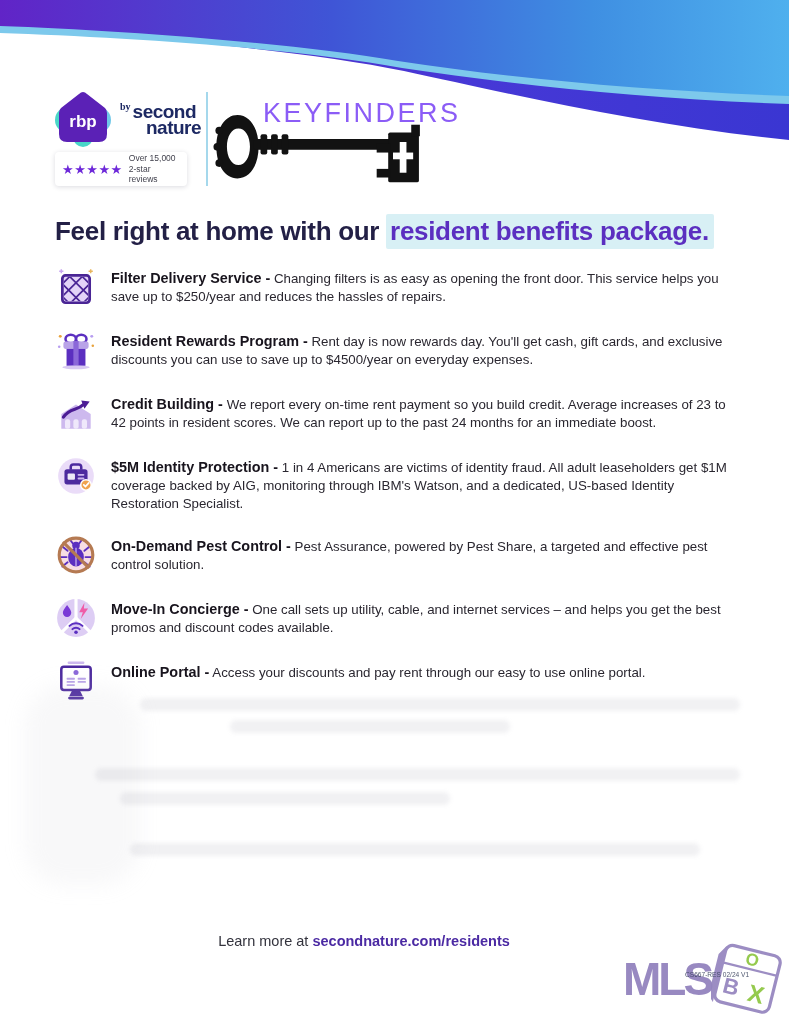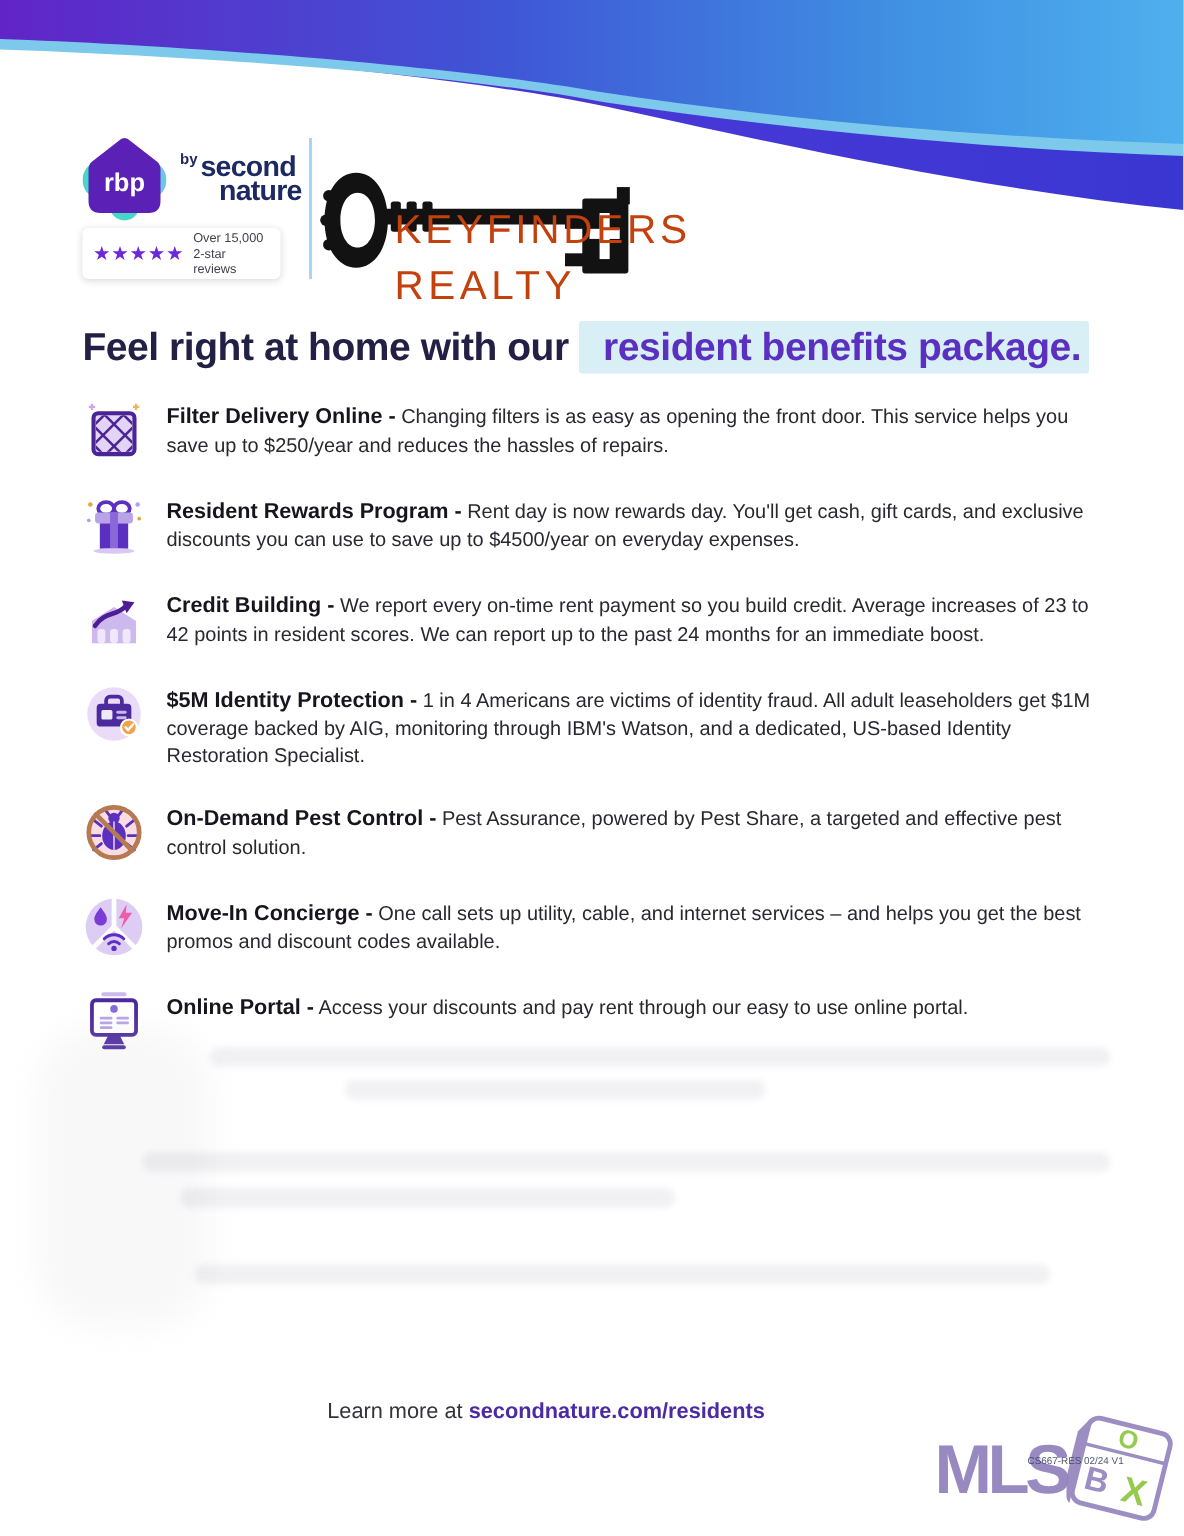--- a/index.html
+++ b/index.html
@@ -10,39 +10,39 @@
     color:#232029;
   }
   .page { position:absolute; inset:0; }
 
   
   .wave { position:absolute; top:0; left:0; width:789px; height:150px; }
 
   
   .rbp-badge { position:absolute; left:55px; top:90px; width:56px; height:58px; }
   .byline { position:absolute; left:120px; top:102px; line-height:1; }
-  .byline .by { font-size:10px; font-weight:700; color:#1d2963; vertical-align:top; margin-right:2px; }
+  .byline .by { font-size:10px; font-weight:700; color:#1d2963; vertical-align:top; margin-right:2px;font-family:Liberation Serif, serif; }
   .byline .brand1, .byline .brand2 { font-size:19px; font-weight:800; color:#1d2963; letter-spacing:-.5px; display:inline-block; }
   .byline .brand2 { display:block; margin:-3px 0 0 26px; }
   .reviews-pill {
     position:absolute; left:55px; top:152px; width:132px; height:34px;
     background:#fff; border-radius:4px; box-shadow:0 1px 5px rgba(30,30,60,.16);
     display:flex; align-items:center; gap:6px; padding:0 7px;
   }
   .stars { color:#6d28d9; font-size:13px; letter-spacing:.5px; white-space:nowrap; }
   .reviews-txt { font-size:8.5px; color:#42424e; line-height:1.25; }
   .divider { position:absolute; left:206px; top:92px; width:2px; height:94px; background:#a5d8ec; }
   .key-svg { position:absolute; left:212px; top:94px; width:218px; height:96px; }
-  .kf-name { position:absolute; left:263px; top:98px; color:#c2410c;margin-top:40px; }
+  .kf-name { position:absolute; left:263px; top:98px; color:#8b5cf6; }
   .kf-line1 { font-size:27px; font-weight:400; letter-spacing:2.5px; }
   .kf-line2 { font-size:27px; font-weight:400; letter-spacing:3px; margin-top:6px; }
 
   
   .heading { position:absolute; left:55px; top:216px; width:700px; font-size:26px; font-weight:700; letter-spacing:-.3px; color:#232046; }
-  .heading .hl { color:#5b2fc0; background:#d8f0f5; padding:2px 5px 3px 16px; border-radius:2px; }
+  .heading .hl { color:#5b2fc0; background:#d8f0f5; padding:2px 5px 3px 4px; border-radius:2px; }
 
   
   .benefits { position:absolute; left:55px; top:266px; width:684px; }
   .benefit { display:flex; gap:14px; margin-bottom:21px; min-height:40px; align-items:flex-start; }
   .benefit .icon-box { width:42px; height:42px; flex:0 0 42px; }
   .benefit .txt { font-size:13.3px; line-height:1.34; color:#2a2730; padding-top:3px; }
   .benefit .ttl { font-size:14.4px; font-weight:700; color:#18141d; }
 
   
   .ghost { position:absolute; left:0; top:680px; width:789px; height:210px; pointer-events:none; }
@@ -125,21 +125,20 @@
       <rect x="204" y="32" width="9" height="12"></rect>
     </g>
     <g fill="#ffffff">
       <rect x="192" y="50" width="7" height="32"></rect>
       <rect x="185" y="61" width="21" height="7"></rect>
     </g>
   </svg>
 
   <div class="kf-name">
     <div class="kf-line1">KEYFINDERS</div>
-    <div class="kf-line2">REALTY</div>
   </div>
 
   <div class="heading">
     <span>Feel right at home with our </span><span class="hl">resident benefits package.</span>
   </div>
 
   <div class="benefits">
 
     <div class="benefit">
       <svg class="icon-box" viewBox="0 0 40 40" aria-hidden="true">
@@ -152,21 +151,21 @@
               <rect x="8.5" y="10.5" width="23" height="23" rx="2"></rect>
             </clipPath>
           </defs>
         <rect x="7" y="9" width="26" height="26" rx="3" fill="#e3d3f7" stroke="#4a2595" stroke-width="2.6"></rect>
         <g clip-path="url(#fcl)" stroke="#4a2595" stroke-width="1.6" fill="none">
           <path d="M2,22 L22,2 M2,34 L34,2 M10,40 L40,10 M22,40 L44,18"></path>
           <path d="M18,2 L38,22 M6,2 L38,34 M0,10 L30,40 M-4,18 L18,40"></path>
         </g>
       </svg>
       <div class="txt">
-        <span class="ttl">Filter Delivery Online -</span>
+        <span class="ttl">Filter Delivery Service -</span>
         <span>Changing filters is as easy as opening the front door. This service helps you save up to $250/year and reduces the hassles of repairs.</span>
       </div>
     </div>
 
     <div class="benefit">
       <svg class="icon-box" viewBox="0 0 40 40" aria-hidden="true">
         <circle cx="5" cy="7" r="1.4" fill="#e8a33d"></circle>
           <circle cx="35" cy="7" r="1.4" fill="#b79df0"></circle>
           <circle cx="4" cy="17" r="1.2" fill="#b79df0"></circle>
           <circle cx="36" cy="16" r="1.2" fill="#e8a33d"></circle>

